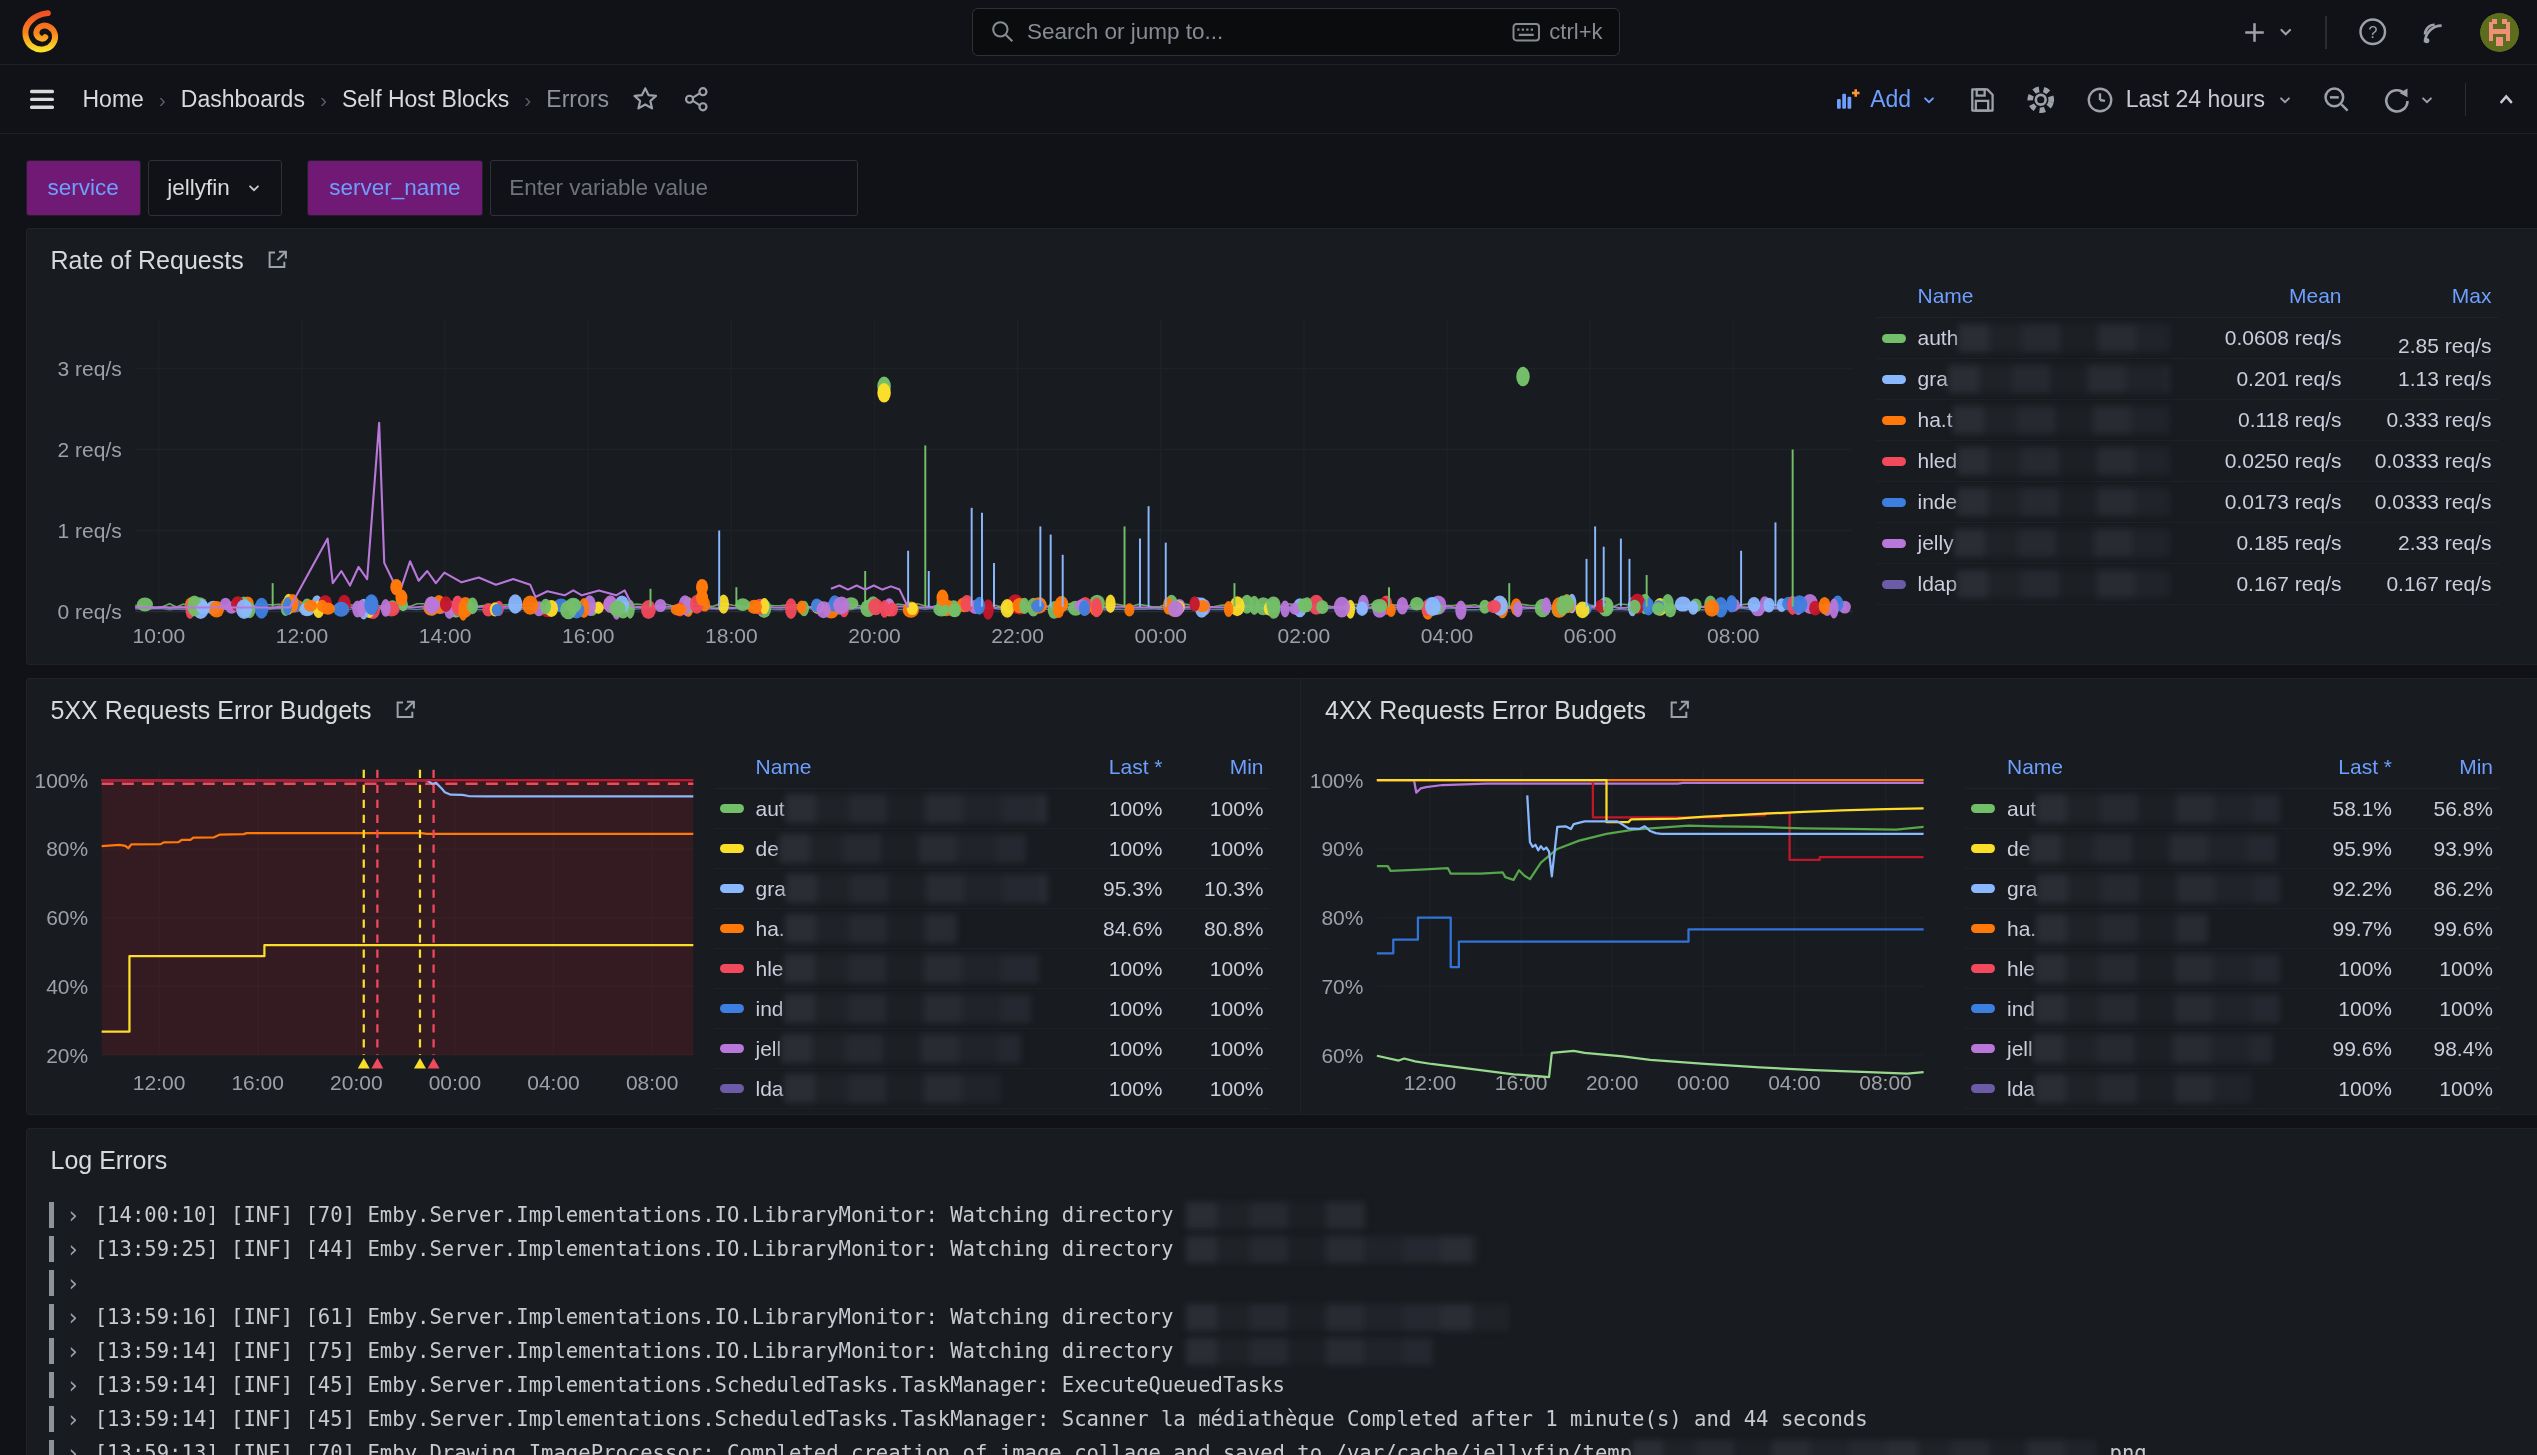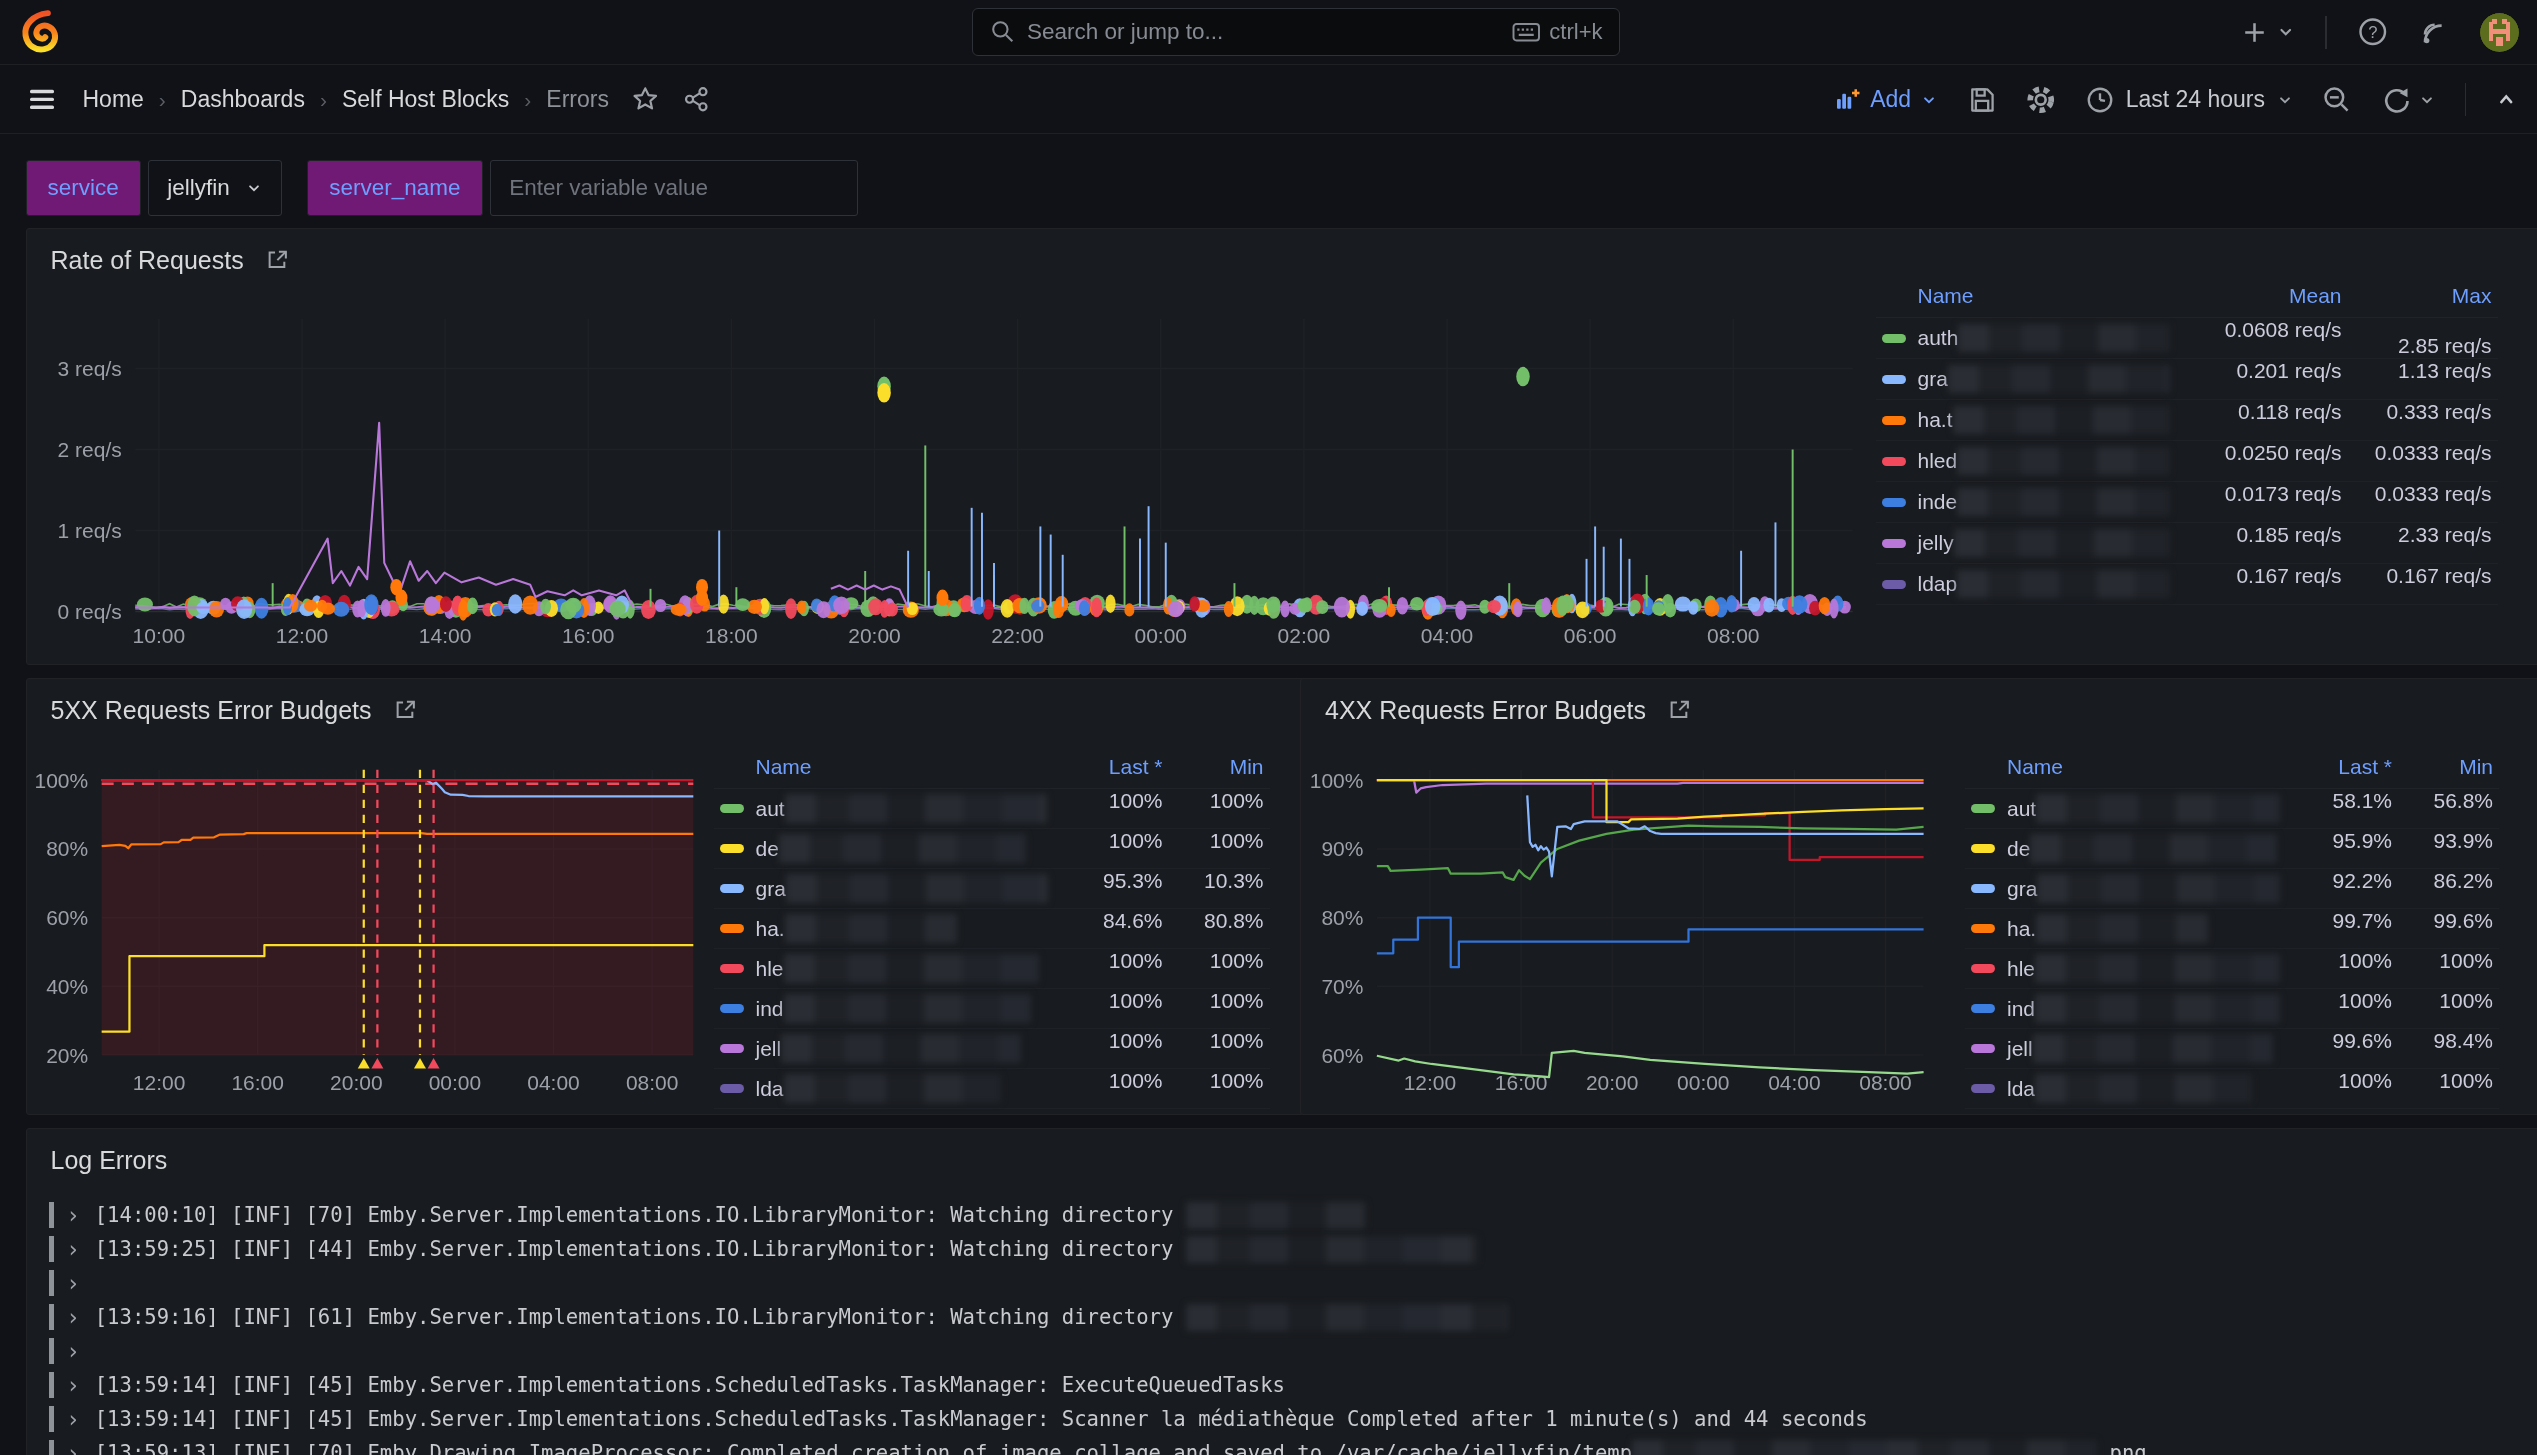--- a/index.html
+++ b/index.html
@@ -41,21 +41,21 @@
   .ptitle-row{position:absolute;left:24px;top:16.5px;display:flex;align-items:center;gap:21px;}
   .ptitle{font-size:25px;color:#D8D9DA;}
   .p-rate{left:25.5px;top:228px;width:2487px;height:435px;}
   .p-5xx{left:25.5px;top:678px;width:1258px;height:435px;}
   .p-4xx{left:1300px;top:678px;width:1212px;height:435px;}
   .p-logs{left:25.5px;top:1128px;width:2487px;height:375px;}
   
   .legend{position:absolute;}
   .lg-head{display:flex;align-items:center;height:42px;color:#6E9FFF;font-size:21px;
     border-bottom:1.5px solid #202328;padding:0 6px;}
-  .lg-row{display:flex;border-bottom:1.5px solid #1E2126;padding:0 6px;}
+  .lg-row{display:flex;align-items:center;border-bottom:1.5px solid #1E2126;padding:0 6px;}
   .lg-name-zone{display:flex;align-items:center;flex:1;min-width:0;}
   .sw{width:24px;height:9px;border-radius:4.5px;margin-right:12px;flex:none;}
   .lg-name{font-size:21px;color:#CCCCDC;white-space:nowrap;}
   .lg-v{text-align:right;font-size:21px;color:#CCCCDC;flex:none;}
   .lg-h-name{flex:1;padding-left:36px;}
   .lg-h-v{text-align:right;flex:none;}
   .redact{display:inline-block;vertical-align:middle;border-radius:2.2px;filter:blur(3px);
     background:linear-gradient(90deg,#2A2D33 0 12%,#1F2227 12% 25%,#262930 25% 40%,#1C1F24 40% 55%,
       #282B31 55% 70%,#202329 70% 85%,#252830 85% 100%);background-size:255px 100%;}
   
@@ -966,20 +966,21 @@
           <span class="log-chev">›</span>
         </div>
         <div class="log-row">
           <span class="log-bar"></span>
           <span class="log-chev">›</span>
           <span class="log-text">[13:59:16] [INF] [61] Emby.Server.Implementations.IO.LibraryMonitor: Watching directory <span class="redact" style="width: 322px;"></span></span>
         </div>
         <div class="log-row">
           <span class="log-bar"></span>
           <span class="log-chev">›</span>
+          <span class="log-text">[13:59:14] [INF] [75] Emby.Server.Implementations.IO.LibraryMonitor: Watching directory <span class="redact" style="width: 247px;"></span></span>
         </div>
         <div class="log-row">
           <span class="log-bar"></span>
           <span class="log-chev">›</span>
           <span class="log-text">[13:59:14] [INF] [45] Emby.Server.Implementations.ScheduledTasks.TaskManager: ExecuteQueuedTasks</span>
         </div>
         <div class="log-row">
           <span class="log-bar"></span>
           <span class="log-chev">›</span>
           <span class="log-text">[13:59:14] [INF] [45] Emby.Server.Implementations.ScheduledTasks.TaskManager: Scanner la médiathèque Completed after 1 minute(s) and 44 seconds</span>

